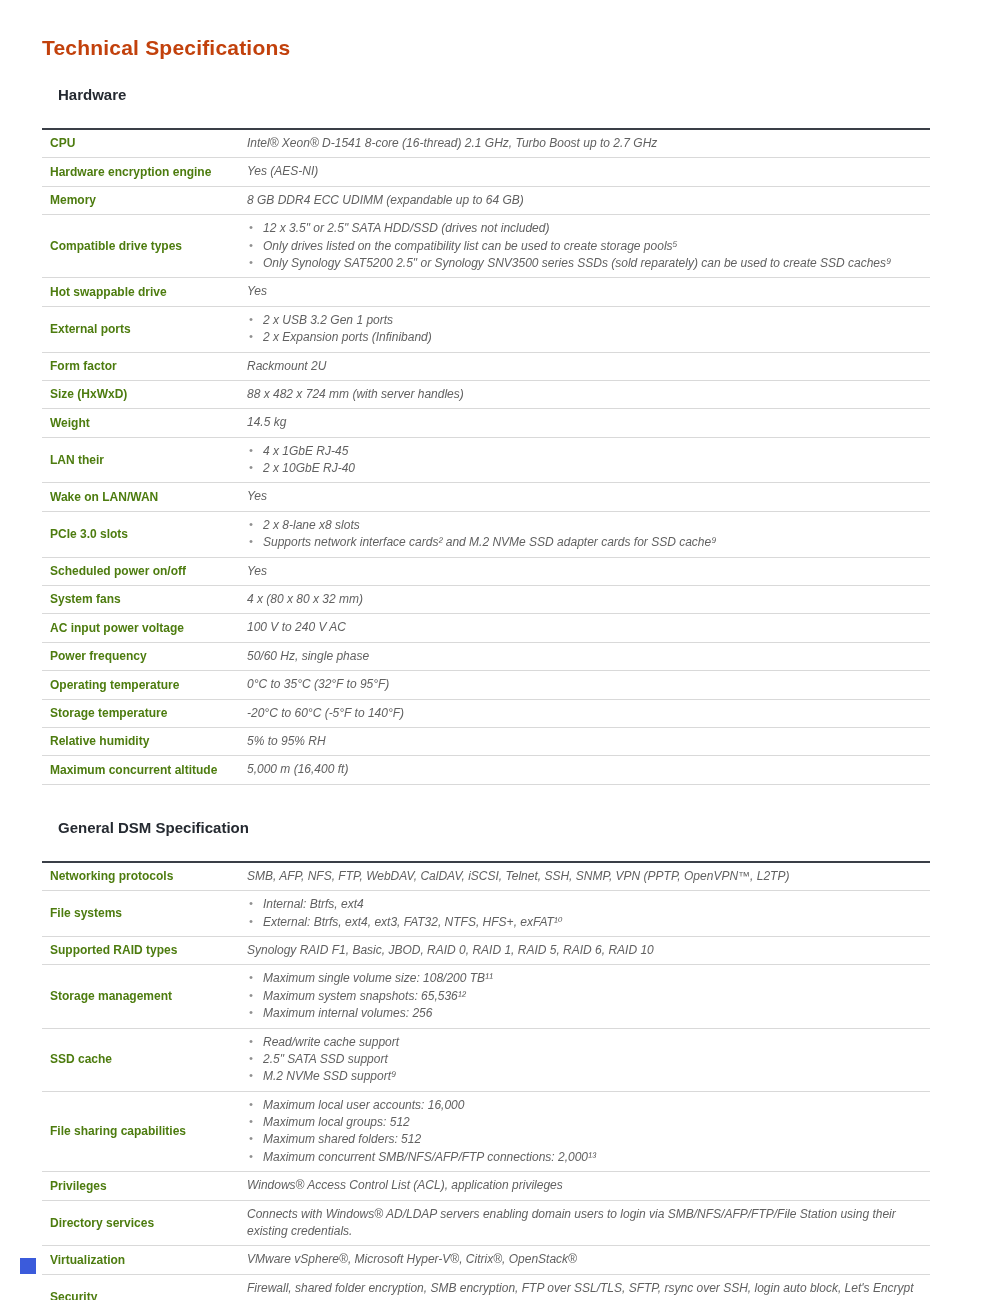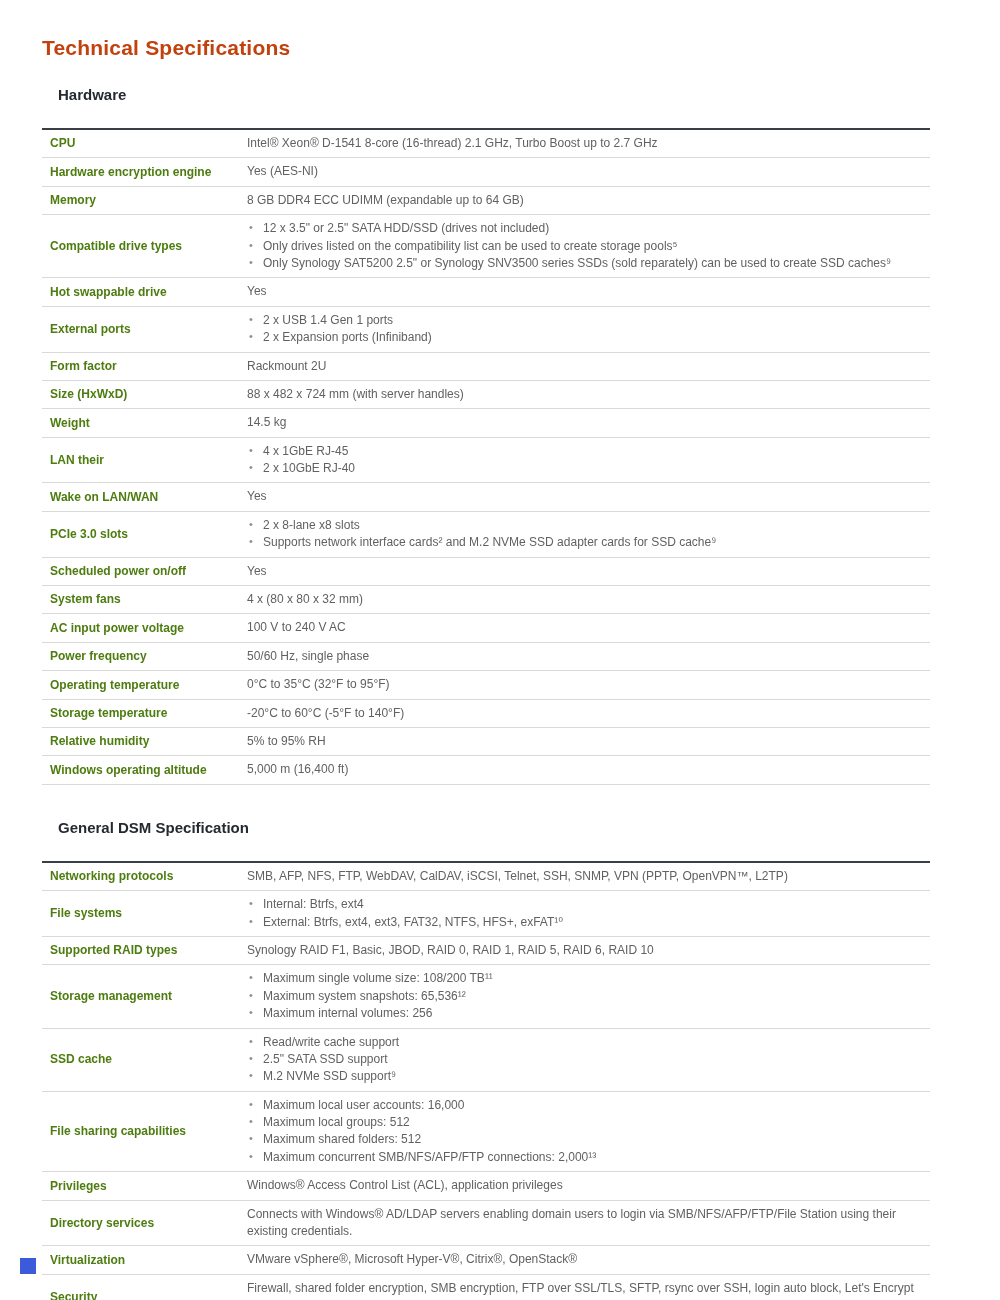--- a/index.html
+++ b/index.html
@@ -23,21 +23,21 @@
   .spec-row {
     display:flex; align-items:center;
     border-bottom:1px solid #d9d9d9;
     padding:3px 0; min-height:24px; box-sizing:border-box;
   }
   .spec-label {
     flex:0 0 205px; box-sizing:border-box; padding-left:8px; padding-right:10px;
     font-size:12px; font-weight:700; color:#4d7c0f; line-height:1.4;
   }
   .spec-value {
-    flex:1; font-size:12px; color:#616161; line-height:1.45; padding:2px 4px 2px 0;
+    flex:1; font-size:12px; color:#616161; line-height:1.45; padding:2px 4px 2px 0;font-style:italic;
   }
   .bullet-list { margin:0; padding:0; list-style:none; }
   .bullet-item { padding-left:16px; position:relative; }
   .bullet-item::before {
     content:"\2022"; position:absolute; left:2px; top:0;
     color:#8f8f8f; font-size:11px;
   }
   .accent-square {
     position:absolute; left:20px; top:1258px; width:16px; height:16px;
   }
@@ -82,21 +82,21 @@
           <div class="spec-row">
             <div class="spec-label">Hot swappable drive</div>
             <div class="spec-value">
               <div class="value-line">Yes</div>
             </div>
           </div>
           <div class="spec-row">
             <div class="spec-label">External ports</div>
             <div class="spec-value">
               <ul class="bullet-list">
-                <li class="bullet-item">2 x USB 1.4 Gen 1 ports</li>
+                <li class="bullet-item">2 x USB 3.2 Gen 1 ports</li>
                 <li class="bullet-item">2 x Expansion ports (Infiniband)</li>
               </ul>
             </div>
           </div>
           <div class="spec-row">
             <div class="spec-label">Form factor</div>
             <div class="spec-value">
               <div class="value-line">Rackmount 2U</div>
             </div>
           </div>
@@ -172,21 +172,21 @@
               <div class="value-line">-20°C to 60°C (-5°F to 140°F)</div>
             </div>
           </div>
           <div class="spec-row">
             <div class="spec-label">Relative humidity</div>
             <div class="spec-value">
               <div class="value-line">5% to 95% RH</div>
             </div>
           </div>
           <div class="spec-row">
-            <div class="spec-label">Windows operating altitude</div>
+            <div class="spec-label">Maximum concurrent altitude</div>
             <div class="spec-value">
               <div class="value-line">5,000 m (16,400 ft)</div>
             </div>
           </div>
         </div>
       </section>
       <section class="spec-section">
         <h2 class="section-title">General DSM Specification</h2>
         <div class="spec-table">
           <div class="spec-row">

